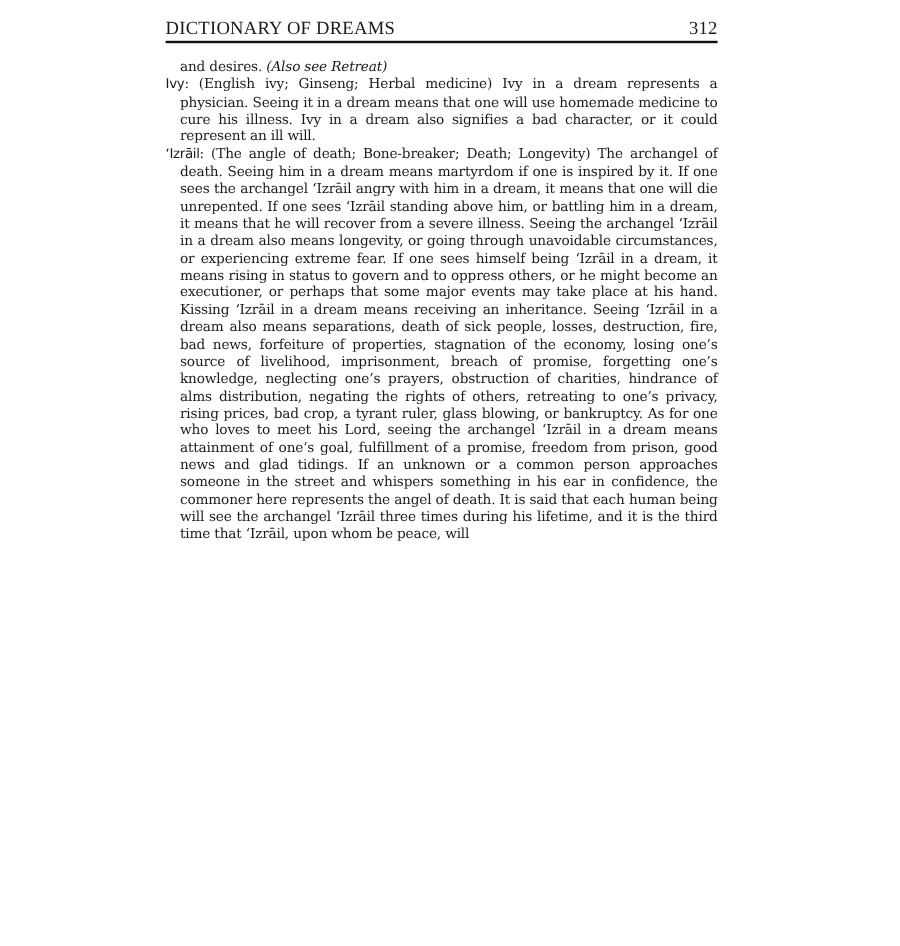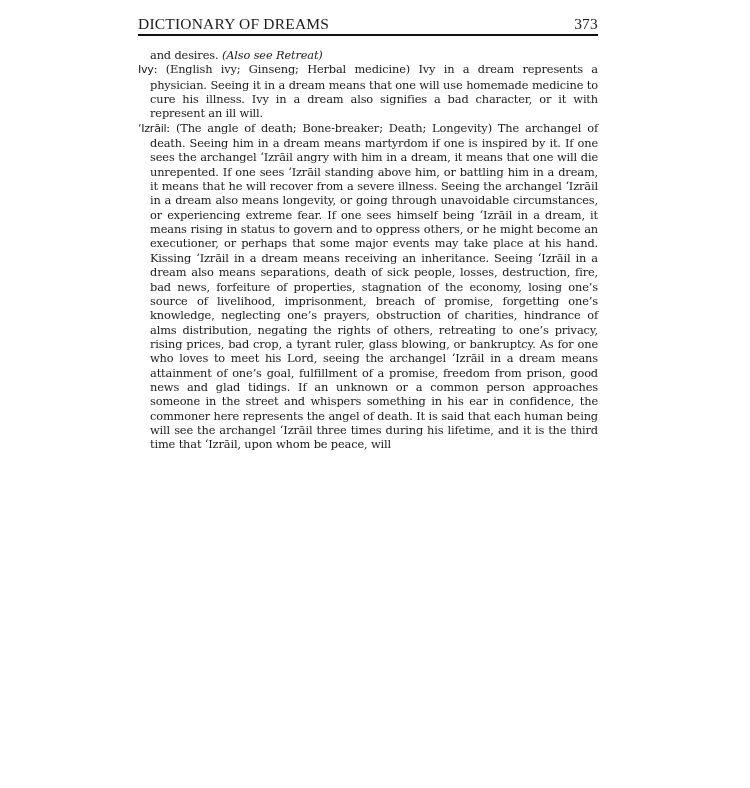--- a/index.html
+++ b/index.html
@@ -22,22 +22,22 @@
   .entry.cont { text-indent: 0; margin-top: 12px; }
   .hw { font-family: "DejaVu Sans", "Liberation Sans", sans-serif; font-weight: normal; font-size: 11.2px; letter-spacing: -0.3px; }
   .xref { font-style: italic; }
 </style>
 </head>
 <body>
 
 <div class="page">
   <div class="running-head">
     <span>DICTIONARY OF DREAMS</span>
-    <span>373</span>
+    <span>312</span>
   </div>
   <div class="rule"></div>
 
   <p class="entry cont"><span>and desires. </span><span class="xref">(Also see Retreat)</span></p>
 
-  <p class="entry"><span class="hw">Ivy</span><span>: </span><span>(English ivy; Ginseng; Herbal medicine) Ivy in a dream represents a physician. Seeing it in a dream means that one will use homemade medicine to cure his illness. Ivy in a dream also signifies a bad character, or it with represent an ill will.</span></p>
+  <p class="entry"><span class="hw">Ivy</span><span>: </span><span>(English ivy; Ginseng; Herbal medicine) Ivy in a dream represents a physician. Seeing it in a dream means that one will use homemade medicine to cure his illness. Ivy in a dream also signifies a bad character, or it could represent an ill will.</span></p>
 
   <p class="entry"><span class="hw">‘Izrāil</span><span>: </span><span>(The angle of death; Bone-breaker; Death; Longevity) The archangel of death. Seeing him in a dream means martyrdom if one is inspired by it. If one sees the archangel ‘Izrāil angry with him in a dream, it means that one will die unrepented. If one sees ‘Izrāil standing above him, or battling him in a dream, it means that he will recover from a severe illness. Seeing the archangel ‘Izrāil in a dream also means longevity, or going through unavoidable circumstances, or experiencing extreme fear. If one sees himself being ‘Izrāil in a dream, it means rising in status to govern and to oppress others, or he might become an executioner, or perhaps that some major events may take place at his hand. Kissing ‘Izrāil in a dream means receiving an inheritance. Seeing ‘Izrāil in a dream also means separations, death of sick people, losses, destruction, fire, bad news, forfeiture of properties, stagnation of the economy, losing one’s source of livelihood, imprisonment, breach of promise, forgetting one’s knowledge, neglecting one’s prayers, obstruction of charities, hindrance of alms distribution, negating the rights of others, retreating to one’s privacy, rising prices, bad crop, a tyrant ruler, glass blowing, or bankruptcy. As for one who loves to meet his Lord, seeing the archangel ‘Izrāil in a dream means attainment of one’s goal, fulfillment of a promise, freedom from prison, good news and glad tidings. If an unknown or a common person approaches someone in the street and whispers something in his ear in confidence, the commoner here represents the angel of death. It is said that each human being will see the archangel ‘Izrāil three times during his lifetime, and it is the third time that ‘Izrāil, upon whom be peace, will</span></p>
 </div>
 
 </body></html>

